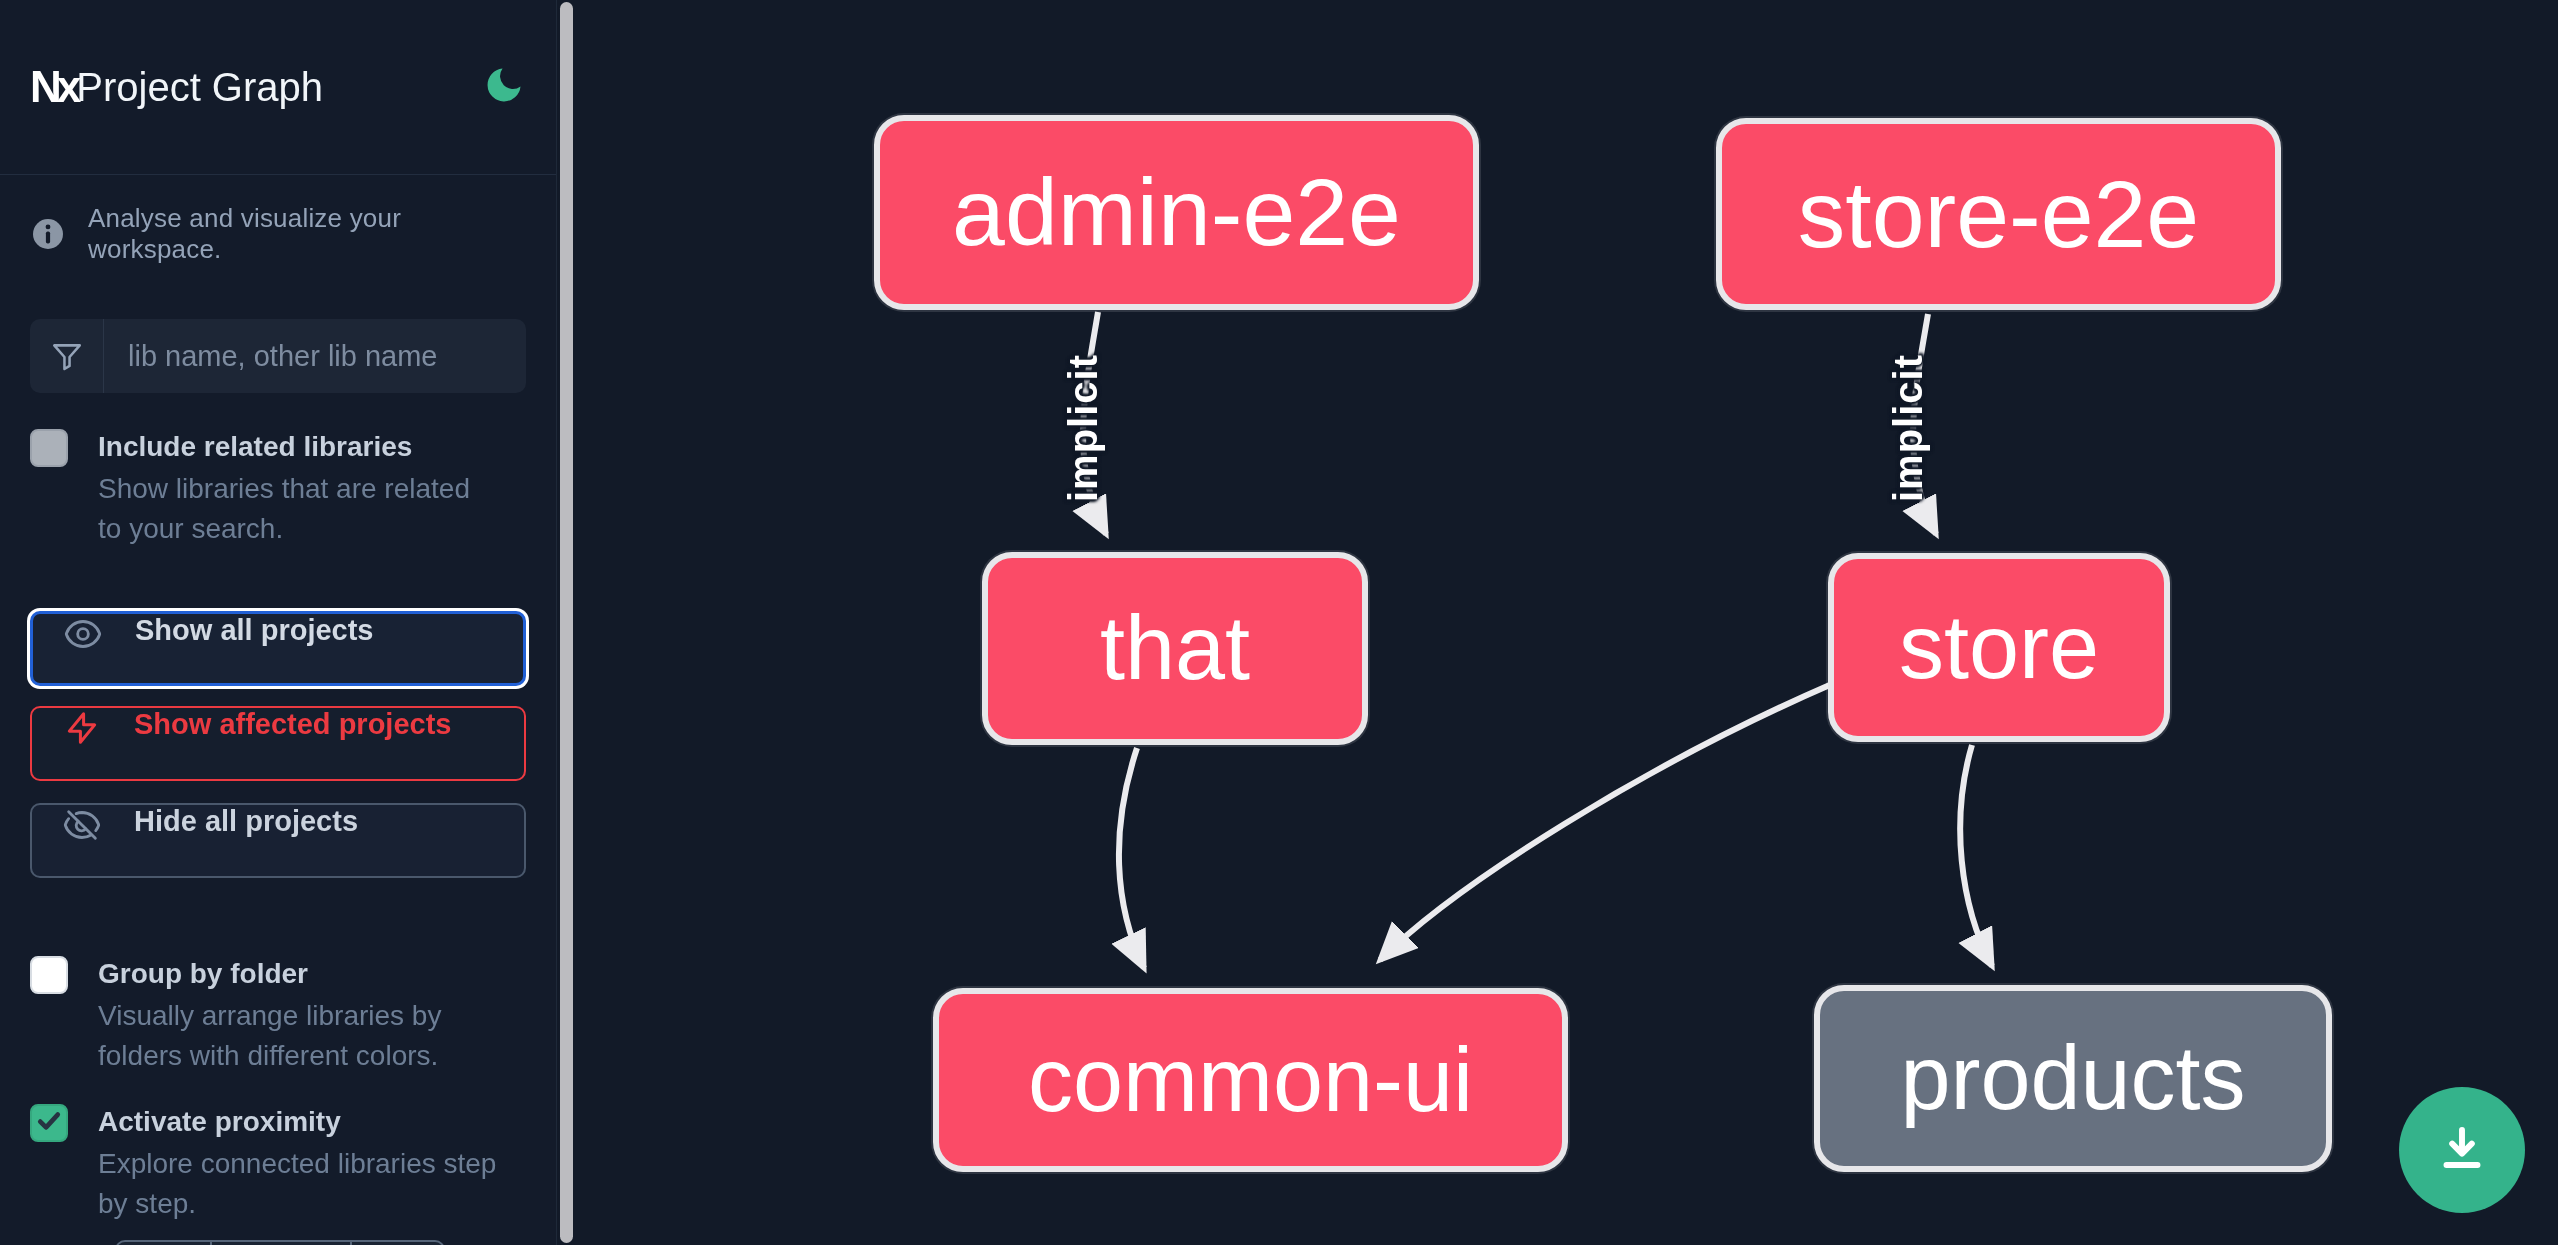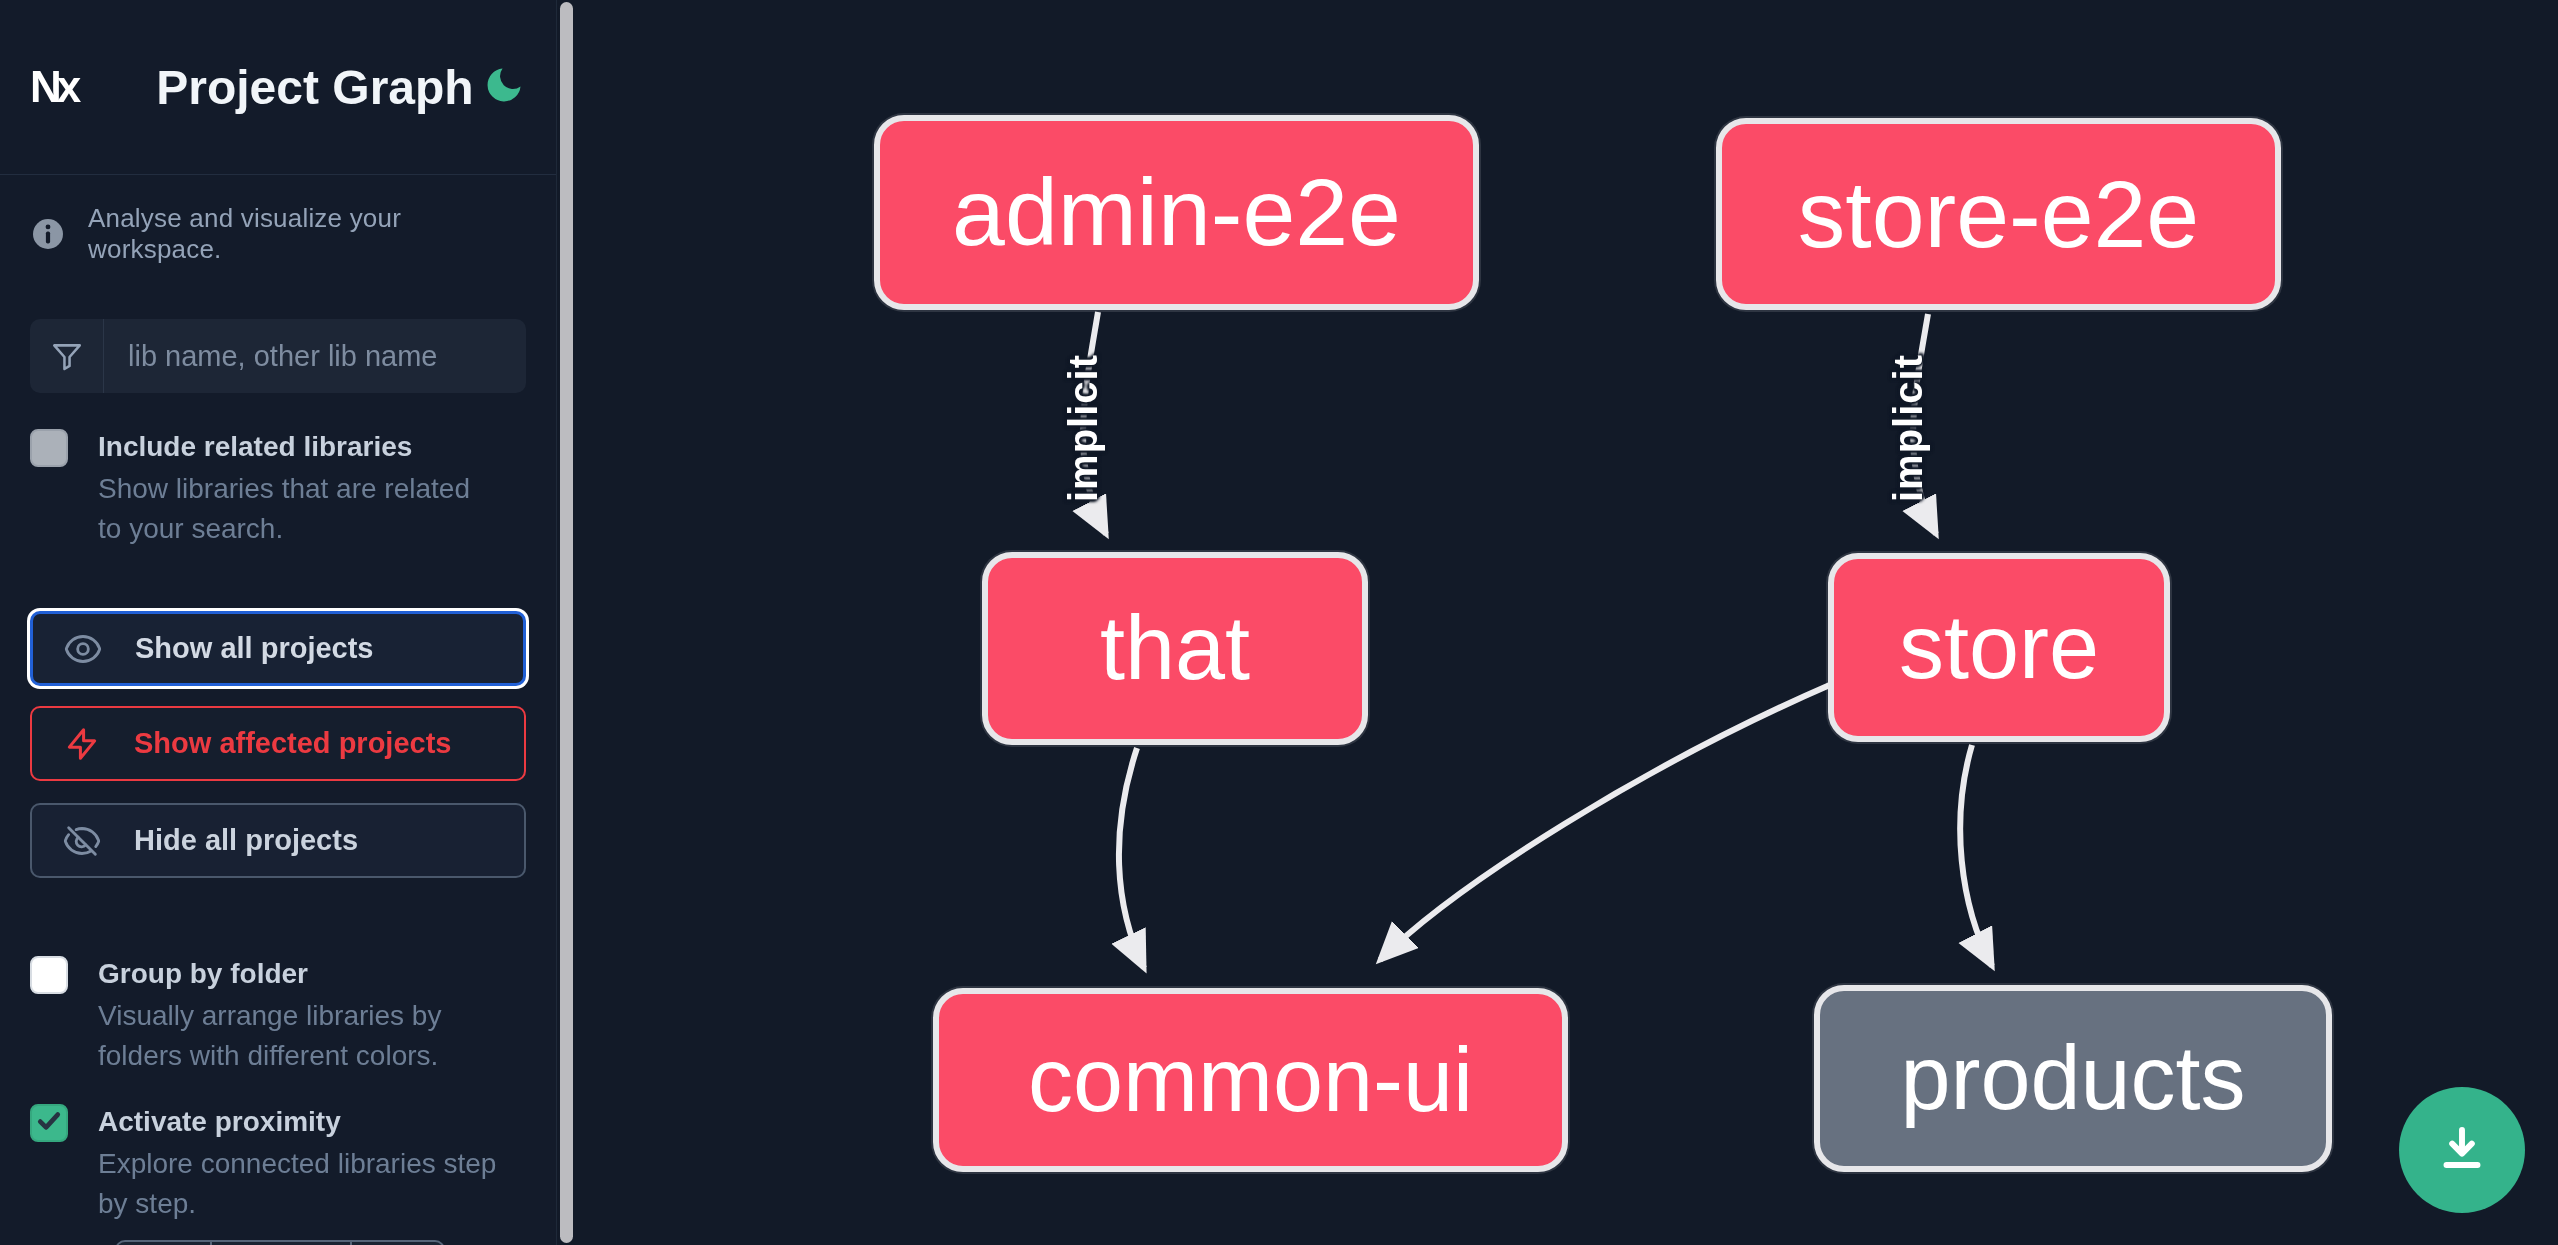--- a/index.html
+++ b/index.html
@@ -18,21 +18,21 @@
     border-right:1px solid #1e2939;
   }
   .sidebar-header {
     height:175px; display:flex; align-items:center;
     padding:0 30px; border-bottom:1px solid #222d3f;
   }
   .nx-logo {
     font-weight:900; font-size:44px; color:#ffffff;
     letter-spacing:-5px; font-style:normal; line-height:1;
   }
-  .page-title { font-size:48px; font-weight:700; color:#f1f5f9; margin-left:80px; }
+  .page-title { font-size:40px; font-weight:400; color:#f1f5f9; }
   .moon-btn { margin-left:auto; width:44px; height:44px; display:flex; align-items:center; justify-content:center; cursor:pointer; }
 
   .sidebar-content { padding:0 30px; }
 
   .tagline-row { display:flex; align-items:center; gap:22px; margin-top:28px; }
   .info-icon { flex:0 0 36px; height:36px; }
   .tagline-text { font-size:26px; color:#94a3b8; letter-spacing:0.2px; }
 
   .filter-box {
     margin-top:54px; height:74px; width:100%;
@@ -57,21 +57,21 @@
   }
   .cb-gray  { background:#abb1b9; border:2px solid #9aa1ab; }
   .cb-white { background:#ffffff; border:2px solid #d8dde3; }
   .cb-green { background:#3cb88c; border:2px solid #35a87f; display:flex; align-items:center; justify-content:center; }
   .check-texts { margin-left:30px; width:400px; }
   .check-label { font-size:28px; font-weight:700; color:#c8d1dd; line-height:40px; }
   .check-desc  { font-size:28px; font-weight:400; color:#6d7e95; line-height:40px; margin-top:2px; }
 
   .btn {
     width:100%; height:75px; margin-top:22px;
-    display:flex; align-items:center; gap:32px; padding:0 30px;
+    display:flex; align-items:flex-start; gap:32px; padding:0 30px;
     background:#182234; border-radius:10px; cursor:pointer;
     font-size:29px; font-weight:700;
   }
   .btn-icon { width:40px; height:40px; flex:0 0 40px; display:flex; align-items:center; justify-content:center; }
   .btn-show-all {
     margin-top:62px;
     border:3px solid #2160d6;
     box-shadow:0 0 0 3px #ffffff;
     color:#d3dae4;
   }

